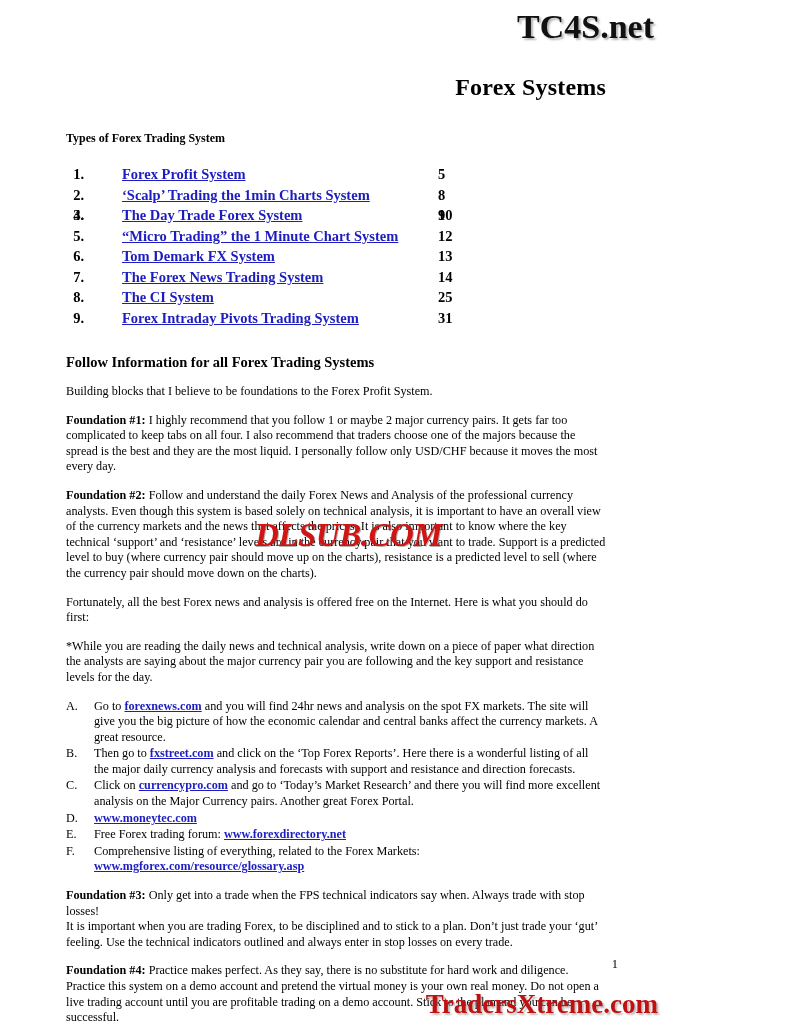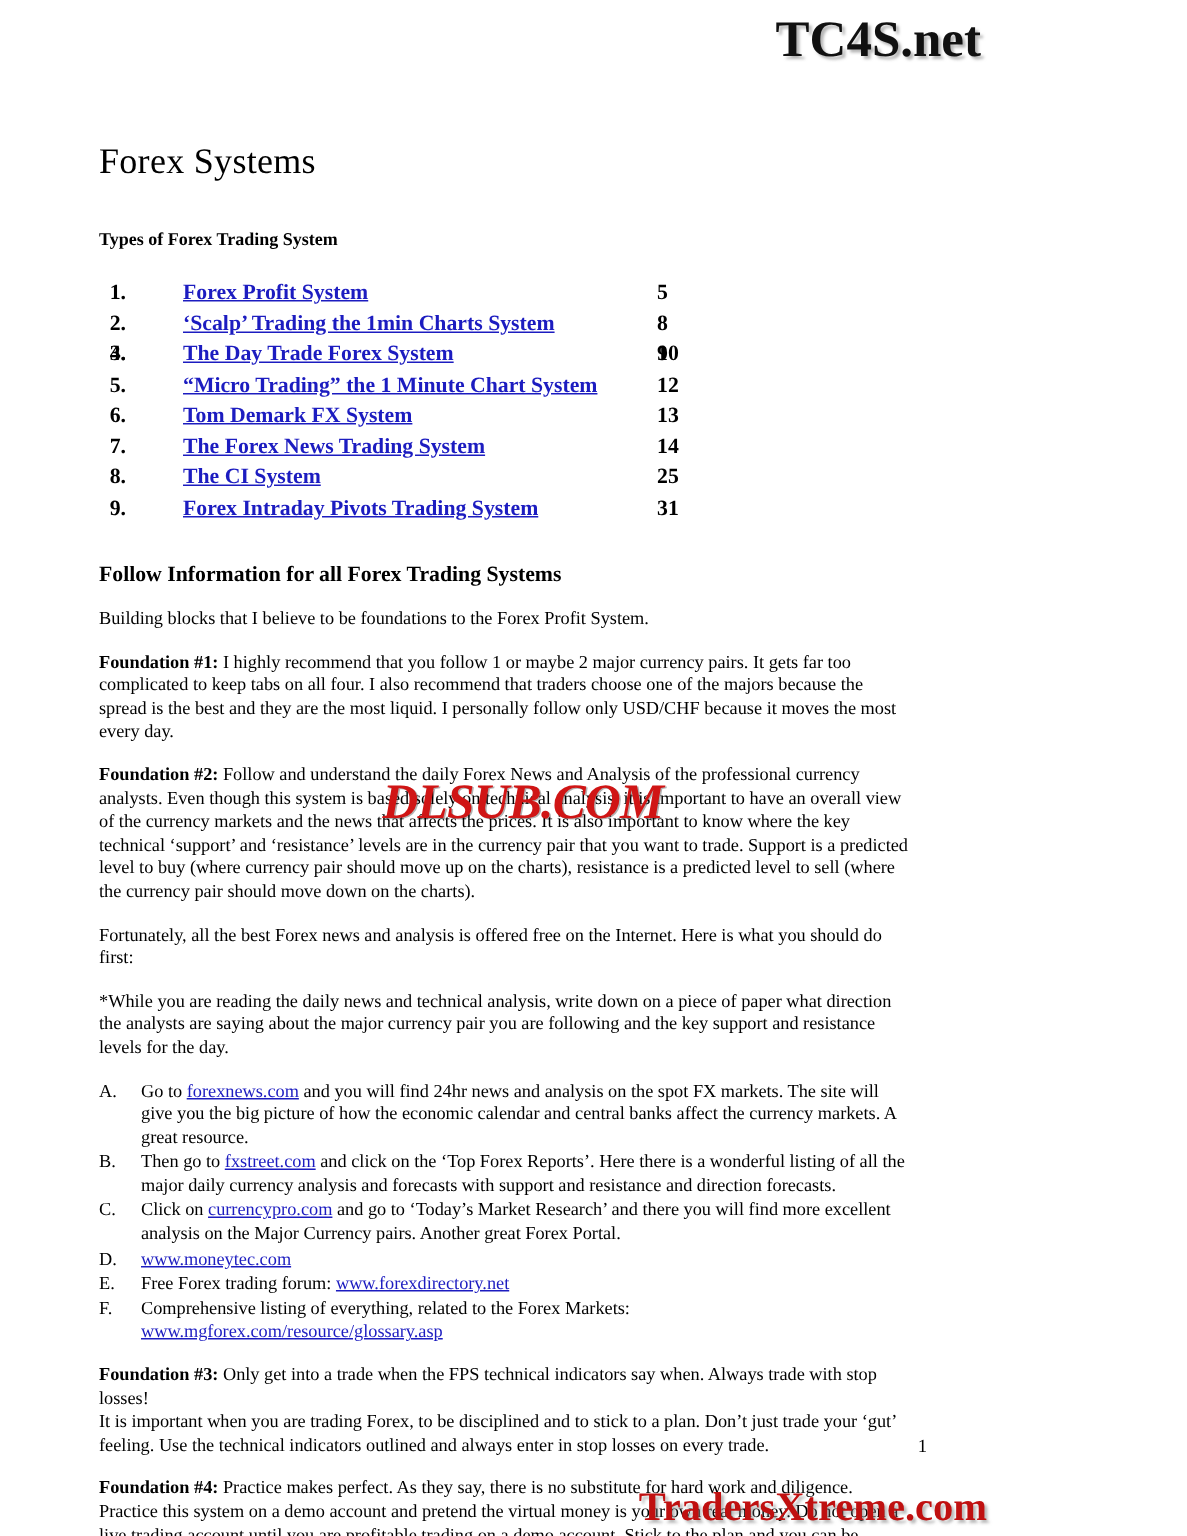--- a/index.html
+++ b/index.html
@@ -27,25 +27,25 @@
     top: 8px;
     right: 18px;
     font-family: "Liberation Serif", "DejaVu Serif", serif;
     font-weight: bold;
     font-size: 34px;
     color: #111111;
     letter-spacing: 0px;
     text-shadow: 2px 2px 2px rgba(120,120,120,0.55);
   }
   .doc-title {
-    text-align: left;
+    text-align: right;
     font-size: 24px;
-    font-weight: normal;
+    font-weight: bold;
     margin: 0;
-    padding-top: 95px;
+    padding-top: 74px;
     letter-spacing: 0.2px;
   }
   .section-head {
     font-size: 12px;
     font-weight: bold;
     margin-top: 30px;
     margin-bottom: 0;
   }
   .toc {
     margin: 18px 0 0 0;
@@ -108,20 +108,21 @@
   }
   ol.alpha li .ltr {
     position: absolute;
     left: 0;
     width: 16px;
     text-align: left;
   }
   a.ln {
     color: #1c1cc0;
     text-decoration: underline;
+    font-weight: bold;
   }
   .watermark {
     position: absolute;
     left: 255px;
     top: 489px;
     font-family: "Liberation Serif", "DejaVu Serif", serif;
     font-weight: bold;
     font-style: italic;
     font-size: 33px;
     color: #d01515;

